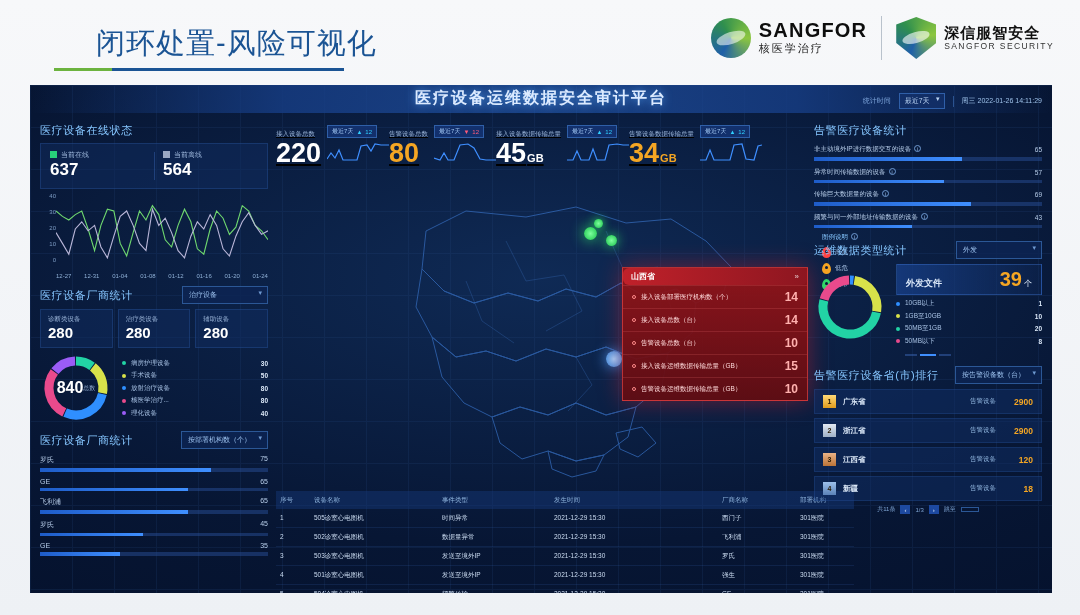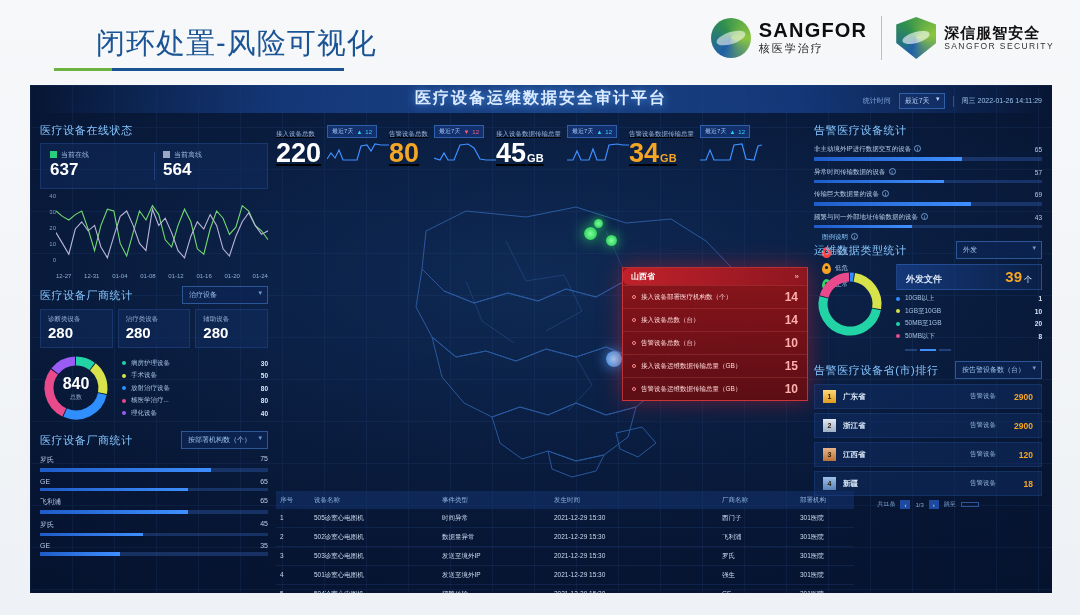--- a/index.html
+++ b/index.html
@@ -86,21 +86,21 @@
   .axis-y span { position:absolute; right:0; font-size:6px; color:#7d9cc4; }
   .axis-x { position:absolute; left:16px; right:0; bottom:0; display:flex; justify-content:space-between; font-size:6px; color:#8fb0d6; }
 
   .stat3 { display:flex; gap:5px; }
   .stat3 > div { flex:1; background:rgba(16,44,96,.5); border:1px solid rgba(56,110,200,.25); padding:5px 7px; }
   .s3-lbl { font-size:6.5px; color:#9ab4d8; }
   .s3-val { font-size:15px; font-weight:bold; color:#fff; line-height:1.2; }
 
   .donut-row { display:flex; align-items:center; gap:10px; margin-top:4px; }
   .donut { position:relative; width:72px; height:72px; flex:none; }
-  .donut-c { position:absolute; inset:0; display:flex; flex-direction:column; align-items:center; justify-content:center; }
+  .donut-c { position:absolute; inset:0; display:flex; flex-direction:row; align-items:center; justify-content:center; }
   .donut-v { font-size:16px; font-weight:bold; color:#fff; }
   .donut-u { font-size:6px; color:#9ab4d8; }
   .legend { flex:1; }
   .lg-row { display:flex; align-items:center; font-size:6.5px; color:#a8c2e4; margin:3.5px 0; }
   .lg-dot { width:4px; height:4px; border-radius:50%; margin-right:5px; flex:none; }
   .lg-name { flex:1; white-space:nowrap; overflow:hidden; text-overflow:ellipsis; }
   .lg-val { color:#dbe8f8; font-weight:bold; }
 
   .bar-row { margin-top:6px; }
   .bar-top { display:flex; justify-content:space-between; font-size:7px; color:#b7cde9; margin-bottom:3px; }
@@ -150,21 +150,21 @@
   
   .col-right { position:absolute; right:10px; top:38px; width:228px; }
   .rl-row { margin-top:7px; }
   .rl-top { display:flex; justify-content:space-between; align-items:center; font-size:6.5px; color:#b7cde9; margin-bottom:3px; }
   .info-i { display:inline-block; width:7px; height:7px; line-height:7px; text-align:center;
     border:1px solid #6f9ad2; border-radius:50%; font-size:5px; color:#9dc2ef; margin-left:3px; }
   .hl-card { background:linear-gradient(90deg,rgba(22,60,130,.85),rgba(16,44,96,.3));
     border:1px solid rgba(70,130,230,.35); padding:3px 9px; display:flex; align-items:baseline;
     justify-content:space-between; margin-bottom:4px; }
   .hl-lbl { font-size:9px; font-weight:bold; color:#dbe8f8; }
-  .hl-val { font-size:15px; font-weight:bold; color:#f5a623; }
+  .hl-val { font-size:20px; font-weight:bold; color:#f5a623; }
   .hl-unit { font-size:8px; color:#dbe8f8; margin-left:2px; }
   .dots { display:flex; gap:3px; justify-content:center; margin-top:5px; }
   .dot { width:12px; height:2px; background:rgba(70,120,210,.4); }
   .dot.act { background:#3f8fff; width:16px; }
 
   .rank { display:flex; align-items:center; background:rgba(18,48,106,.45);
     border:1px solid rgba(56,110,200,.2); padding:5px 8px; margin-bottom:4px; gap:7px; }
   .rk-no { width:13px; height:13px; font-size:7px; font-weight:bold; color:#2a1a00;
     display:flex; align-items:center; justify-content:center; flex:none; }
   .rk-no.g1 { background:linear-gradient(180deg,#ffd977,#e09b1c); }

